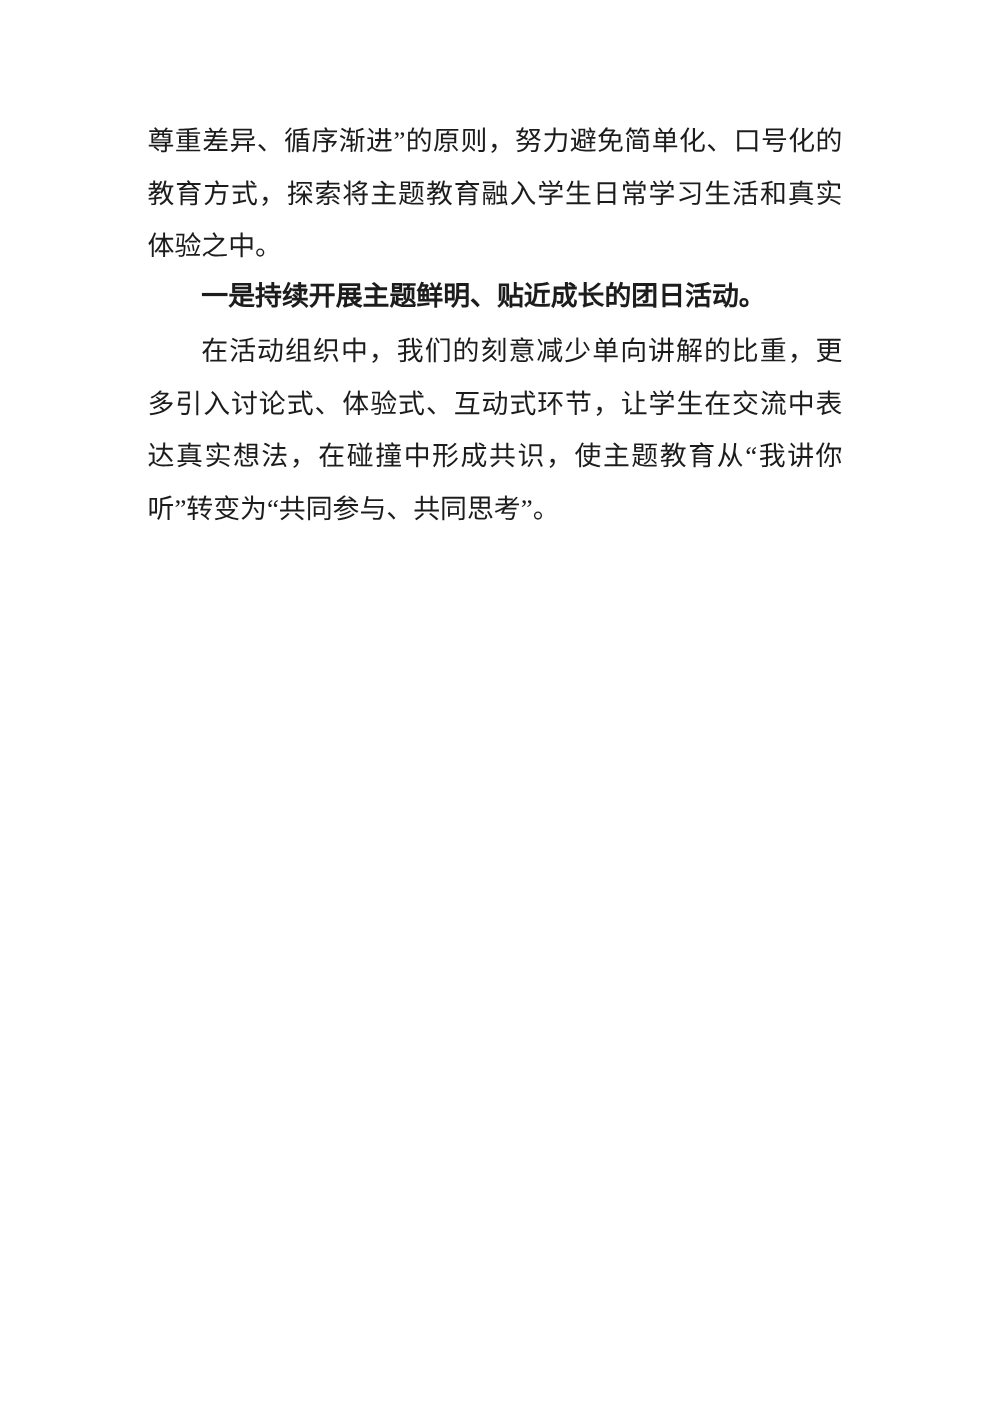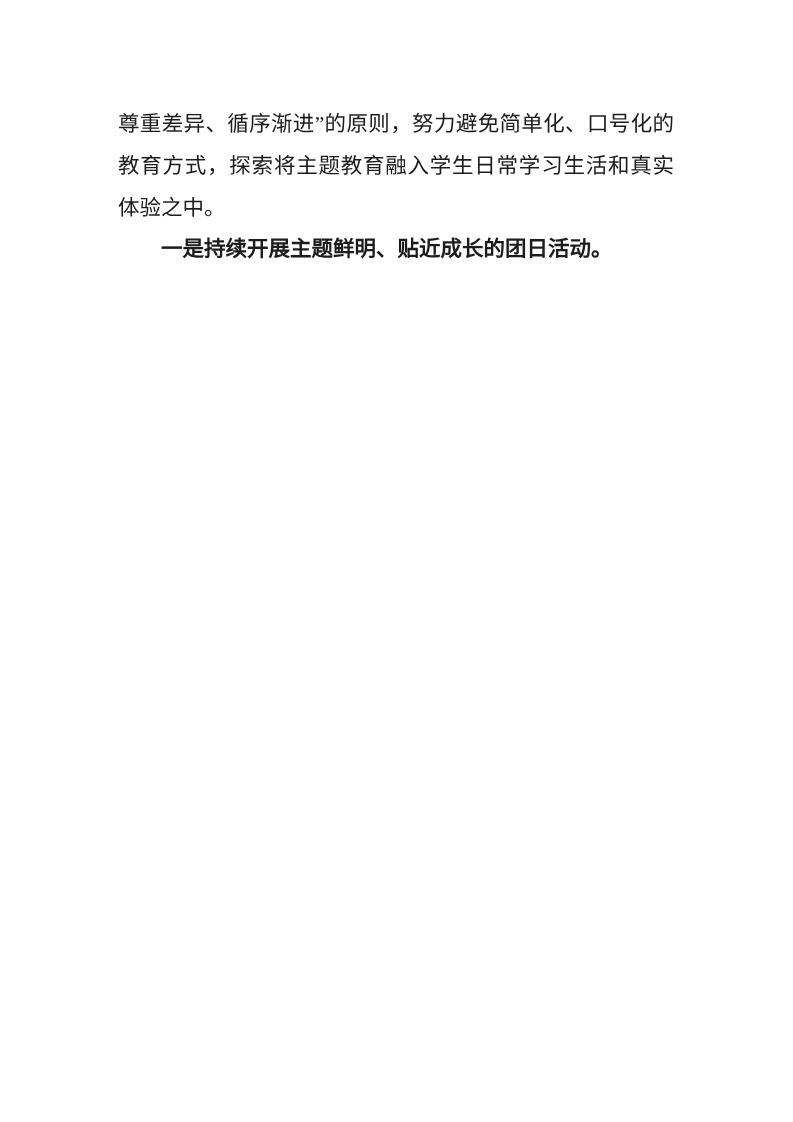--- a/index.html
+++ b/index.html
@@ -4,21 +4,21 @@
 <style>
   html, body {
     margin: 0;
     padding: 0;
     background: #ffffff;
   }
   .page {
     position: relative;
     width: 793px;
     height: 899px;
-    margin: 17px auto;
+    margin: 6px auto;
     background: #ffffff;
     overflow: hidden;
   }
   .content {
     position: absolute;
     left: 118px;
     top: 86px;
     width: 556px;
     color: #1c1c1c;
     font-family: "Liberation Serif", serif;
@@ -55,19 +55,20 @@
   }
 </style>
 </head>
 <body>
 
 <div class="page">
 
   <div class="content">
     <p class="continued">尊重差异、循序渐进”的原则，努力避免简单化、口号化的教育方式，探索将主题教育融入学生日常学习生活和真实体验之中。</p>
     <p class="heading">一是持续开展主题鲜明、贴近成长的团日活动。</p>
+    <p>在活动组织中，我们的刻意减少单向讲解的比重，更多引入讨论式、体验式、互动式环节，让学生在交流中表达真实想法，在碰撞中形成共识，使主题教育从“我讲你听”转变为“共同参与、共同思考”。</p>
   </div>
 
   <div class="footer">
     <span class="page-number">2 / 13</span>
   </div>
 
 </div>
 
 </body></html>

